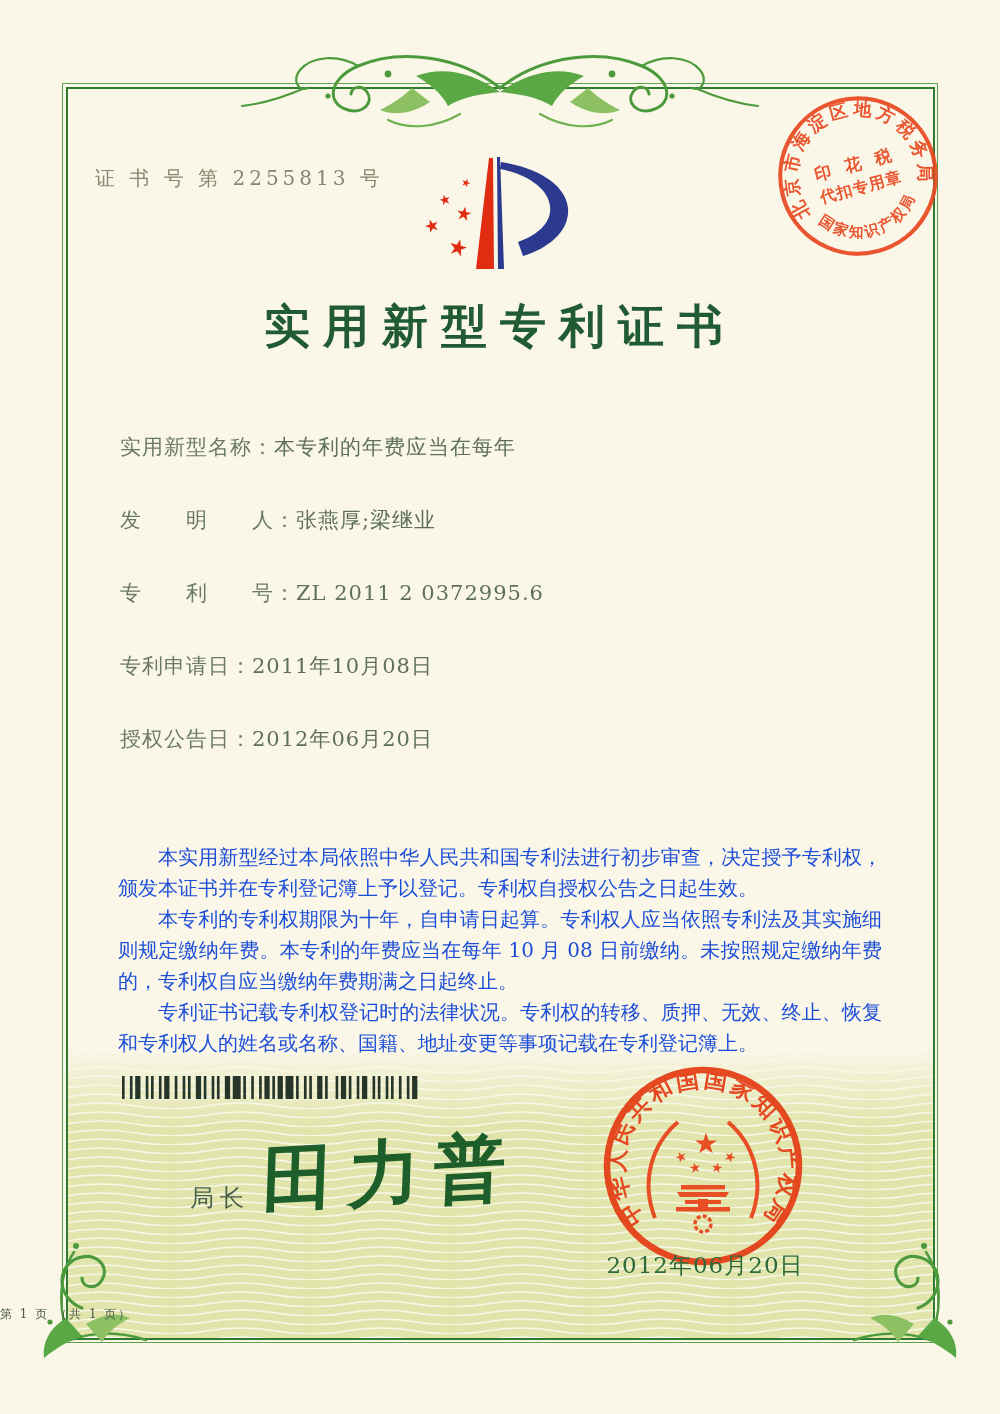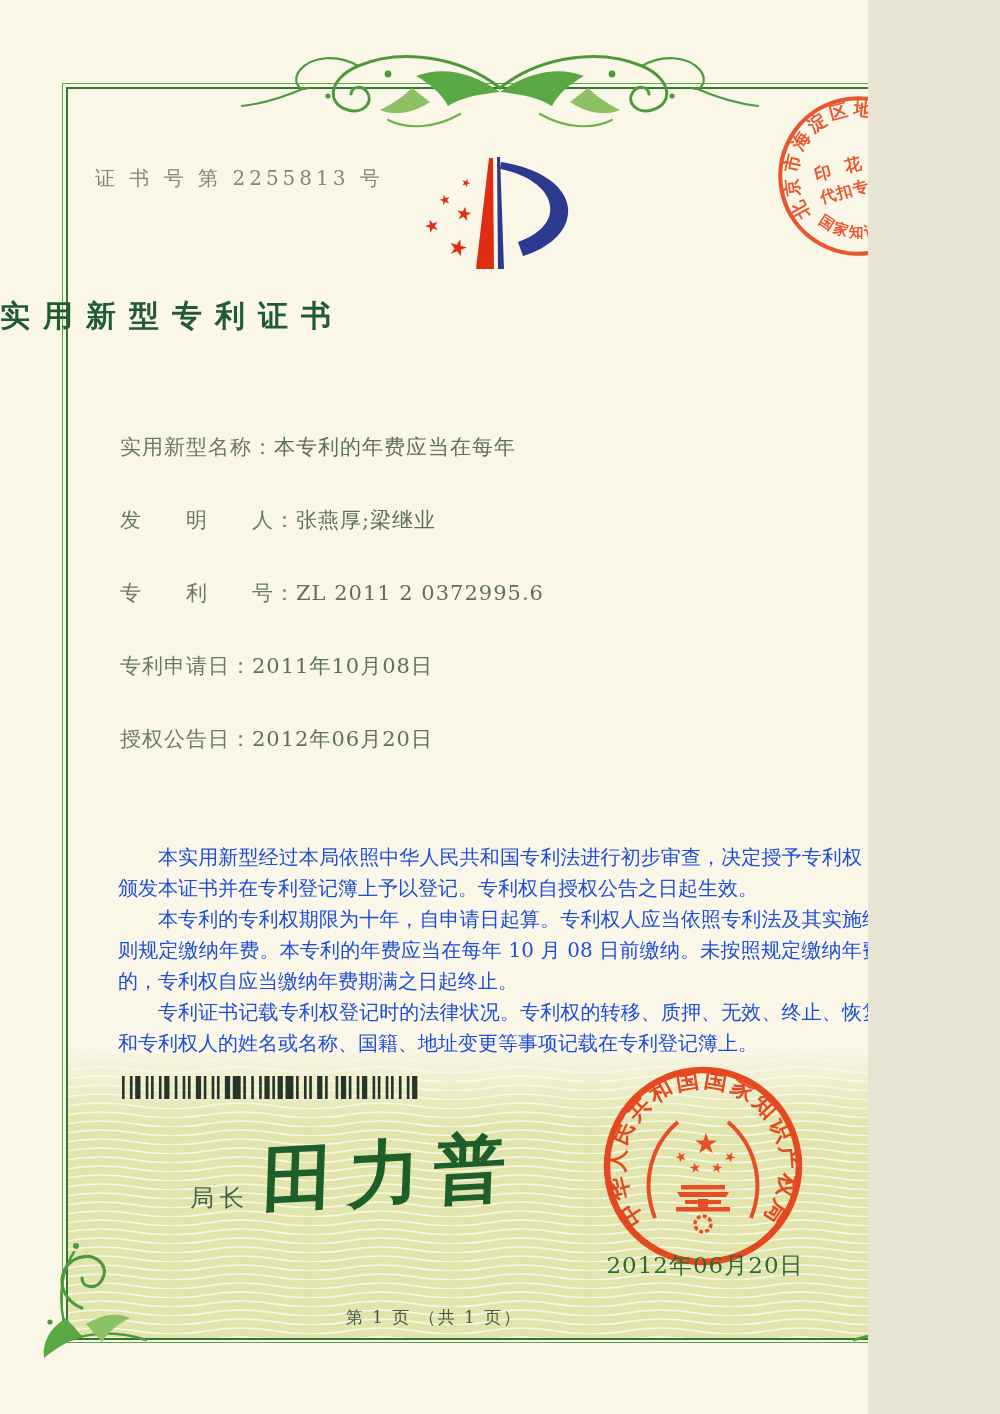--- a/index.html
+++ b/index.html
@@ -1,47 +1,47 @@
 <!DOCTYPE html>
 <html><head>
 <meta charset="utf-8">
 <style>
   html,body{margin:0;padding:0;background:#e8e4d4;}
-  .stage{position:relative;width:868px;height:1414px;background:#faf7e9;overflow:hidden;
+  .stage{position:relative;width:1000px;height:1414px;background:#faf7e9;overflow:hidden;
          font-family:"DejaVu Serif","Liberation Serif",serif;}
   
   .frame{position:absolute;left:62px;top:83px;width:874px;height:1258px;
          border:1.5px solid #5aa24c;z-index:2;}
   .frame-inner{position:absolute;inset:2.5px;border:2.5px solid #2e7a2f;}
   .ornament{position:absolute;z-index:3;}
   
   .band{position:absolute;left:66px;top:1046px;width:868px;height:294px;z-index:1;}
   .band-fade{position:absolute;left:66px;top:1046px;width:868px;height:80px;z-index:1;
              background:linear-gradient(#faf7e9 0%,rgba(250,247,233,0) 100%);}
   
   .cert-no{position:absolute;left:95px;top:165px;font-size:20px;letter-spacing:4px;
            color:#86876f;z-index:4;}
-  .title{position:absolute;left:0;right:0;top:296px;text-align:left;font-size:30px;
+  .title{position:absolute;left:0;right:0;top:296px;text-align:center;font-size:46px;
          font-weight:700;letter-spacing:13px;color:#215b33;z-index:4;}
   .fields{position:absolute;left:120px;top:433px;z-index:4;}
   .field-row{height:73px;font-size:21px;color:#6b7967;letter-spacing:1px;}
   .field-row .lab{color:#6b7967;}
   .field-row .val{color:#5f6f5d;}
   .paras{position:absolute;left:118px;top:842px;width:764px;z-index:4;
          font-size:20px;line-height:31px;color:#1d4ed8;text-align:justify;}
   .paras p{margin:0;text-indent:2em;}
   .barcode{position:absolute;left:122px;top:1076px;z-index:4;}
   .sig-label{position:absolute;left:190px;top:1182px;font-size:24px;letter-spacing:6px;
              color:#47604b;z-index:4;}
   .sig-name{position:absolute;left:262px;top:1126px;font-size:72px;font-weight:700;
             color:#1d5e2a;letter-spacing:14px;transform:rotate(-3deg) skewX(-5deg);
             z-index:4;font-family:"DejaVu Serif","Liberation Serif",serif;}
   .issue-date{position:absolute;left:598px;top:1250px;width:214px;text-align:center;
               font-size:23px;letter-spacing:1px;color:#2e6b3a;z-index:5;}
-  .footer{position:absolute;left:0;right:0;top:1306px;text-align:center;font-size:17px;
+  .footer{position:absolute;left:0;right:0;top:1306px;text-align:left;font-size:12px;
           letter-spacing:2px;color:#49584a;z-index:4;}
   
   .stamp{position:absolute;left:774px;top:92px;z-index:5;transform:rotate(-15deg);opacity:.92;}
   .seal{position:absolute;left:598px;top:1058px;z-index:5;opacity:.93;}
   .logo{position:absolute;left:408px;top:142px;z-index:4;}
 </style>
 </head>
 <body>
 
 <div class="stage">

